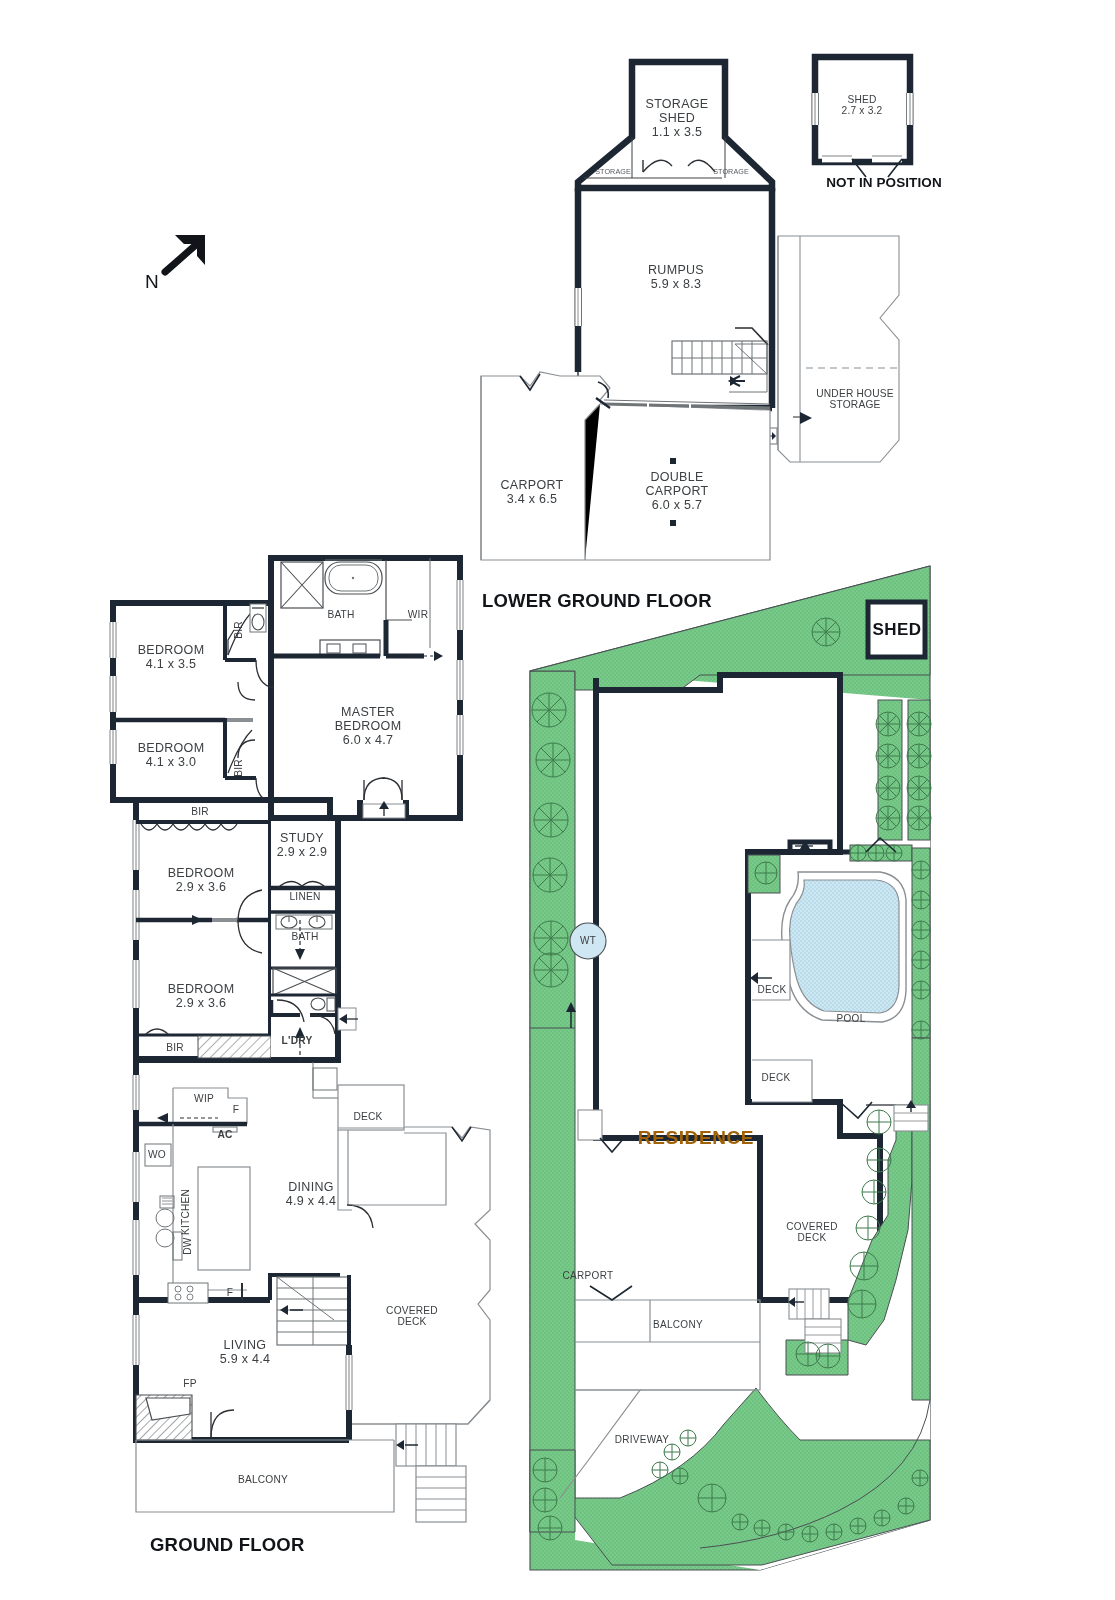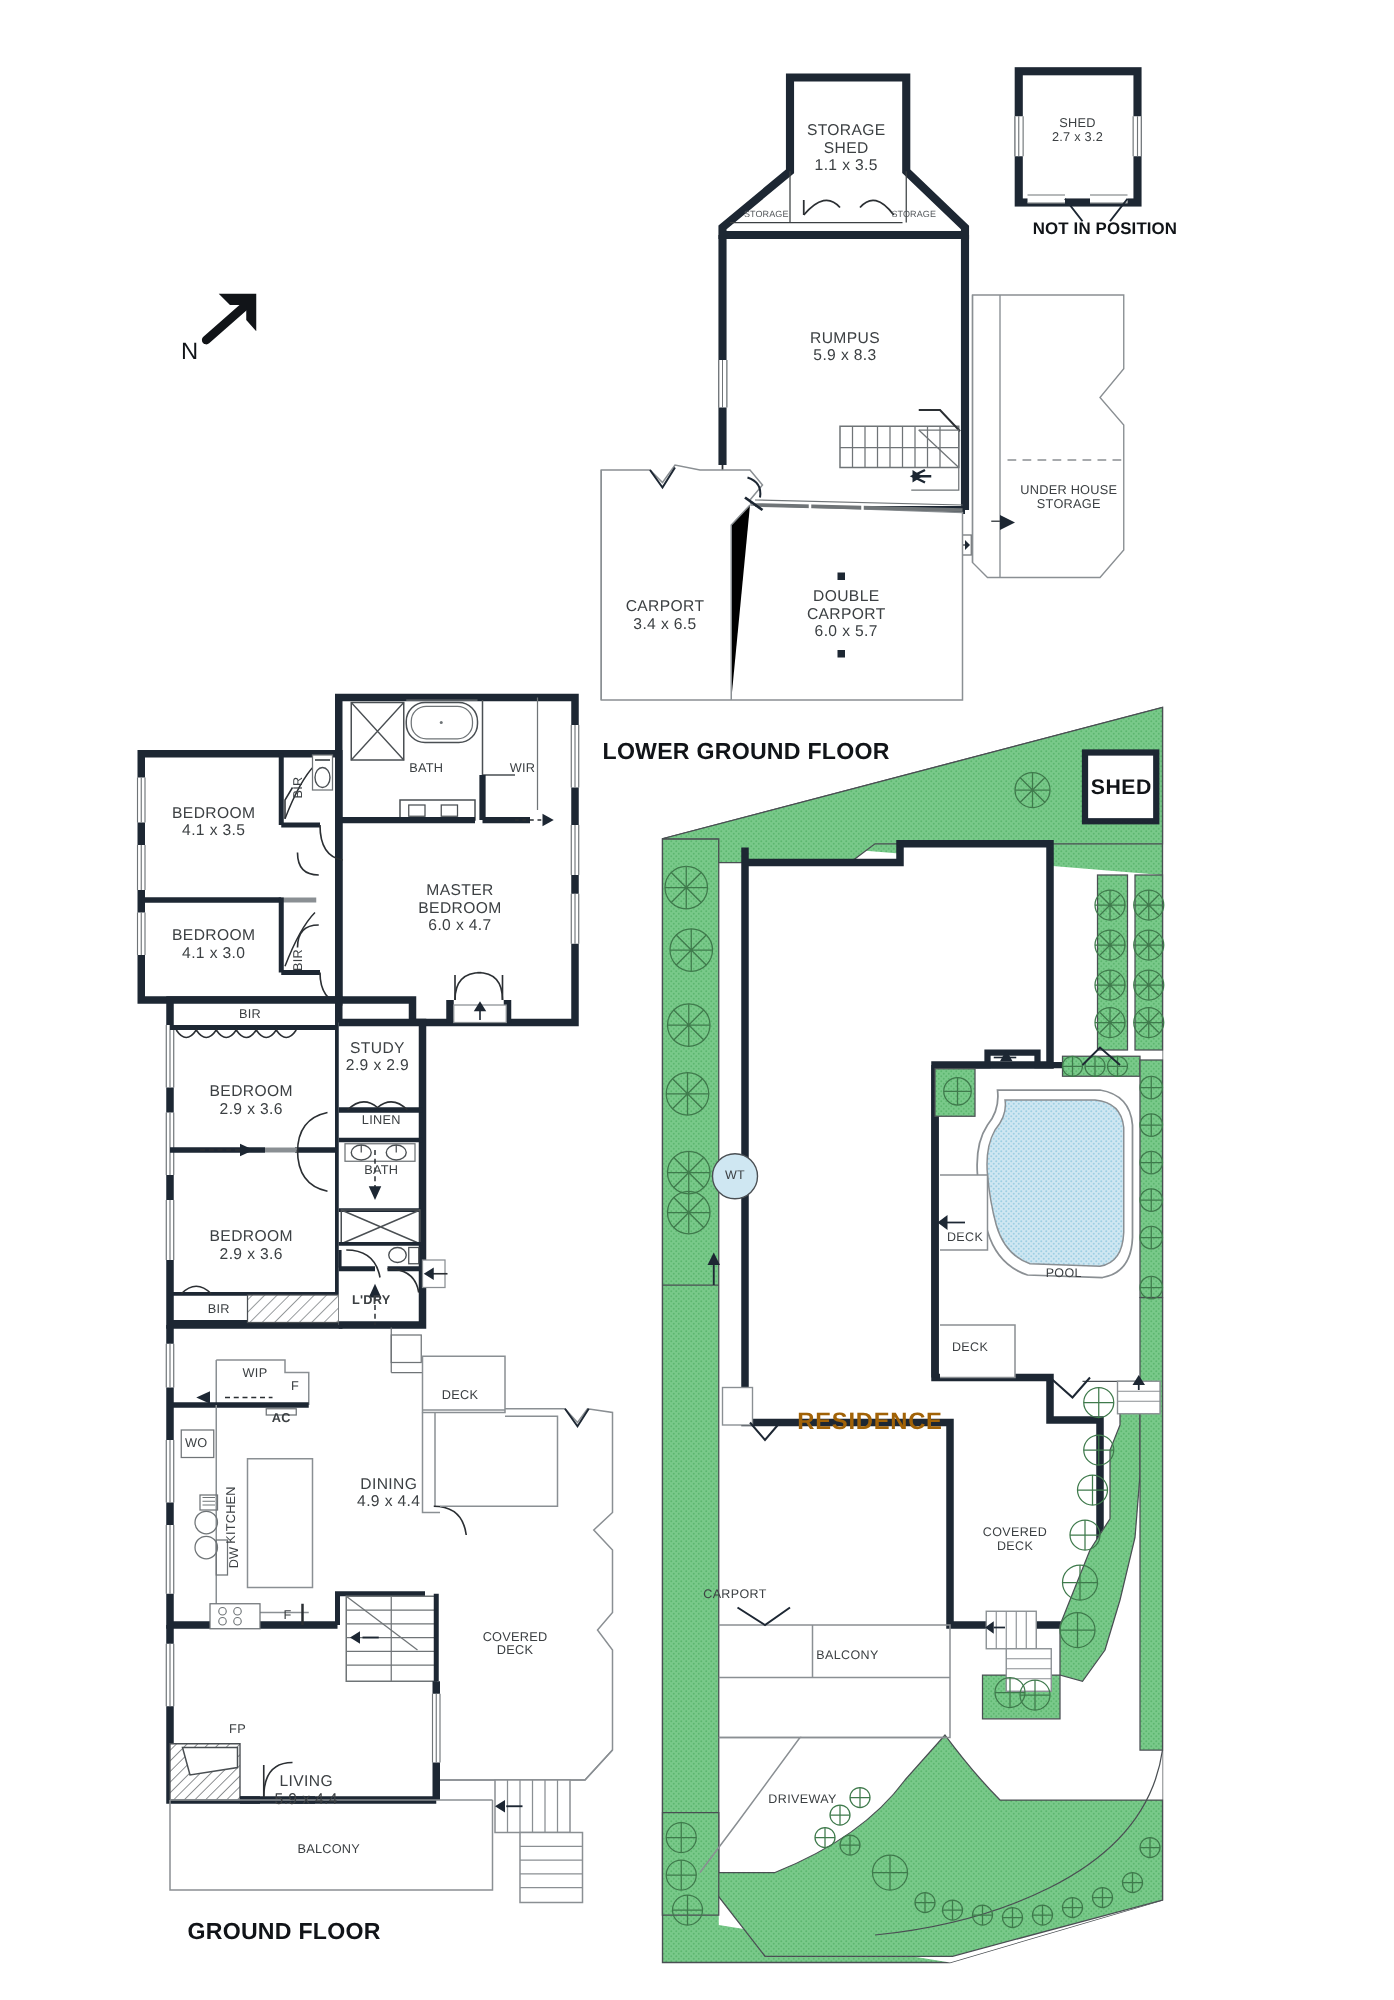--- a/index.html
+++ b/index.html
@@ -722,21 +722,21 @@
   <span class="dim">6.0 x 4.7</span>
 </div>
 <div class="lbl room" style="left:302px;top:845px;">
   <span>STUDY</span>
   <span class="dim">2.9 x 2.9</span>
 </div>
 <div class="lbl room" style="left:311px;top:1194px;">
   <span>DINING</span>
   <span class="dim">4.9 x 4.4</span>
 </div>
-<div class="lbl room" style="left:245px;top:1432px;text-align:center;">
+<div class="lbl room" style="left:245px;top:1352px;text-align:center;">
   <span>LIVING</span>
   <span class="dim">5.9 x 4.4</span>
 </div>
 
 <div class="lbl small" style="left:341px;top:615px;">BATH</div>
 <div class="lbl small" style="left:418px;top:615px;">WIR</div>
 <div class="lbl small" style="left:305px;top:937px;">BATH</div>
 <div class="lbl small" style="left:305px;top:897px;">LINEN</div>
 <div class="lbl small" style="left:297px;top:1041px;font-weight:bold;">L'DRY</div>
 <div class="lbl small" style="left:368px;top:1117px;">DECK</div>

